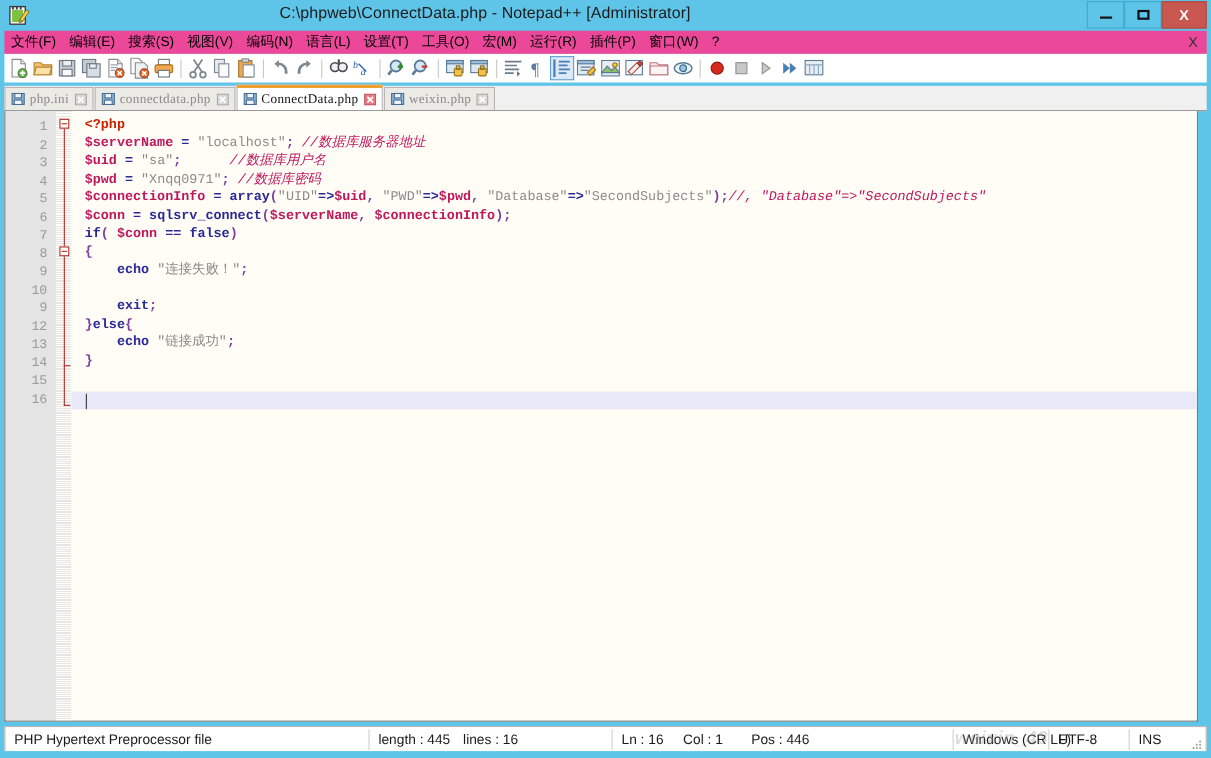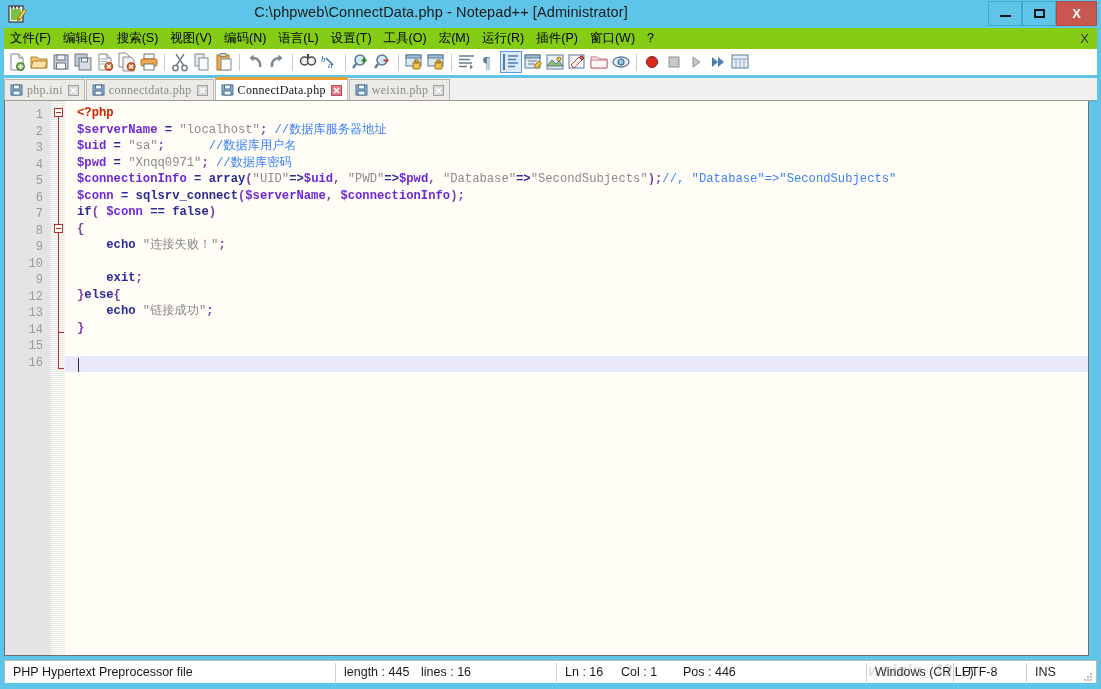--- a/index.html
+++ b/index.html
@@ -84,21 +84,21 @@
     border: 2px solid #111;
     box-sizing: border-box;
   }
 
   
   #menubar {
     position: absolute;
     left: 4px; top: 28px;
     width: 1093px;
     height: 21px;
-    background: #84cc16;
+    background: #ec4899;
     display: flex;
     align-items: center;
   }
   .menuitem {
     font-size: 12.5px;
     color: #000;
     padding: 2px 6px 2px 6px;
     white-space: nowrap;
     line-height: 15px;
   }
@@ -242,24 +242,24 @@
   }
   .curline-hl {
     position: absolute;
     left: 60px;
     right: 0;
     height: 16px;
     background: #e8e8f8;
   }
   
   .c-tag   { color: #cc2200; font-weight: bold; }
-  .c-var   { color: #6d28d9; font-weight: bold; }
+  .c-var   { color: #be185d; font-weight: bold; }
   .c-op    { color: #2a2a96; font-weight: bold; }
   .c-str   { color: #8a8a8a; }
-  .c-cmt   { color: #3b82f6; }
+  .c-cmt   { color: #be185d; font-style: italic; }
   .c-fn    { color: #2a2a96; font-weight: bold; }
   .c-kw    { color: #2a2a96; font-weight: bold; }
   .c-punc  { color: #7a3fa0; font-weight: bold; }
   .c-plain { color: #000; }
 
   
   .foldbox {
     position: absolute;
     left: 3px;
     width: 9px; height: 9px;

